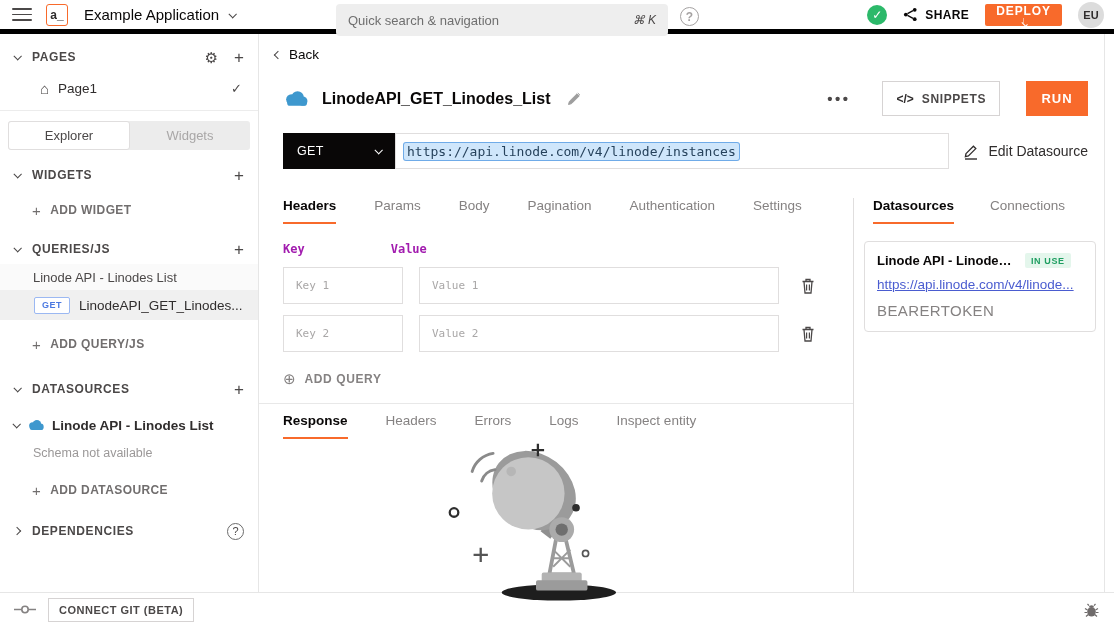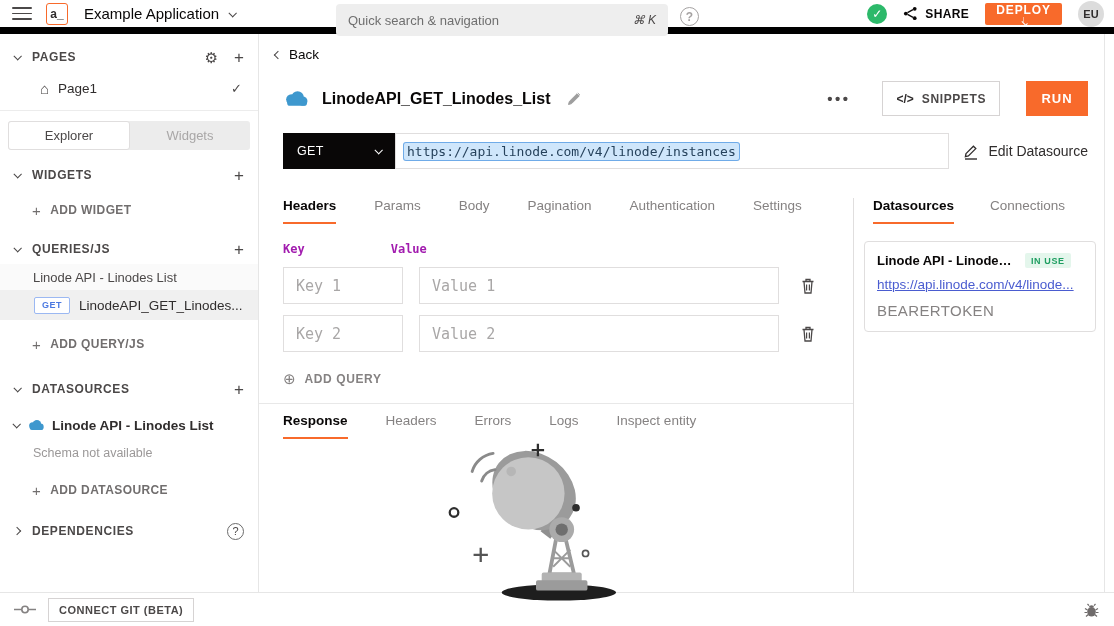--- a/index.html
+++ b/index.html
@@ -1,20 +1,20 @@
 <!DOCTYPE html>
 <html><head>
 <meta charset="utf-8">
 <style>
   * { margin:0; padding:0; box-sizing:border-box; }
   html,body { width:1114px; height:626px; font-family:"Liberation Sans", sans-serif; background:#fff; color:#090707; overflow:hidden; }
   .ellip { white-space:nowrap; overflow:hidden; text-overflow:ellipsis; }
 
   
-  .topbar { position:relative; height:34px; border-bottom:7px solid #000000; display:flex; align-items:center; padding:0 10px; }
+  .topbar { position:relative; height:34px; border-bottom:5px solid #000000; display:flex; align-items:center; padding:0 10px; }
   .hamburger { width:20px; height:13px; display:flex; flex-direction:column; justify-content:space-between; cursor:pointer; margin-left:2px; }
   .hamburger i { height:1.8px; background:#4b4848; border-radius:1px; }
   .logo { margin-left:14px; width:22px; height:22px; border:1.6px solid #f86a2b; border-radius:3px; display:flex; align-items:center; justify-content:center; font-size:12px; font-weight:700; color:#302d2d; background:#fff; }
   .app-title { margin-left:16px; font-size:15px; font-weight:500; color:#090707; display:flex; align-items:center; gap:10px; }
   .chev { display:inline-block; width:6px; height:6px; border-right:1.7px solid #4b4848; border-bottom:1.7px solid #4b4848; transform:rotate(45deg) translateY(-1px); }
   .chev.right { transform:rotate(-45deg); }
   .chev.left  { transform:rotate(135deg); }
   .chev.white { border-color:#fff; }
   .searchbar { position:absolute; left:336px; top:4px; width:332px; height:26px; background:#eeeeee; border-radius:4px; display:flex; align-items:center; padding:16px 12px; font-size:13px; color:#6f6f6f; }
   .search-kbd { margin-left:auto; font-style:italic; font-size:12px; color:#4b4848; }
@@ -78,21 +78,21 @@
   
   .work { margin-top:29px; display:flex; flex:1; min-height:0; }
   .request-pane { flex:1; display:flex; flex-direction:column; min-width:0; }
   .tabs { display:flex; gap:38px; padding:0 24px; height:30px; align-items:flex-start; }
   .tab { font-size:13.5px; color:#858282; padding-bottom:9px; cursor:pointer; white-space:nowrap; }
   .tab.active { color:#090707; font-weight:700; border-bottom:2.5px solid #f86a2b; }
   .kv { padding:18px 24px 0; }
   .kv-labels { display:flex; font-family:"DejaVu Sans Mono", monospace; font-size:12px; font-weight:700; color:#a21caf; }
   .kv-labels .vl { margin-left:86px; }
   .kv-row { display:flex; align-items:center; margin-top:11px; gap:16px; }
-  .kv-row input { height:37px; border:1px solid #e0dede; padding:0 12px; font-family:"DejaVu Sans Mono", monospace; font-size:15px; color:#090707; outline:none; }
+  .kv-row input { height:37px; border:1px solid #e0dede; padding:0 12px; font-family:"DejaVu Sans Mono", monospace; font-size:11px; color:#090707; outline:none; }
   .kv-row input::placeholder { color:#a9a7a7; }
   .kv-row .k { width:120px; }
   .kv-row .v { width:360px; }
   .trash { margin-left:6px; cursor:pointer; display:flex; }
   .add-more { display:flex; align-items:center; gap:9px; margin:19px 0 17px; color:#858282; cursor:pointer; }
   .add-more .circ { font-size:15px; line-height:1; }
   .add-more .lbl { font-size:12px; font-weight:600; letter-spacing:.6px; }
   .hdiv { border-top:1px solid #e8e8e8; }
   .response-tabs { margin-top:9px; }
   .empty-state { flex:1; display:flex; justify-content:center; align-items:flex-start; padding-top:2px; }

